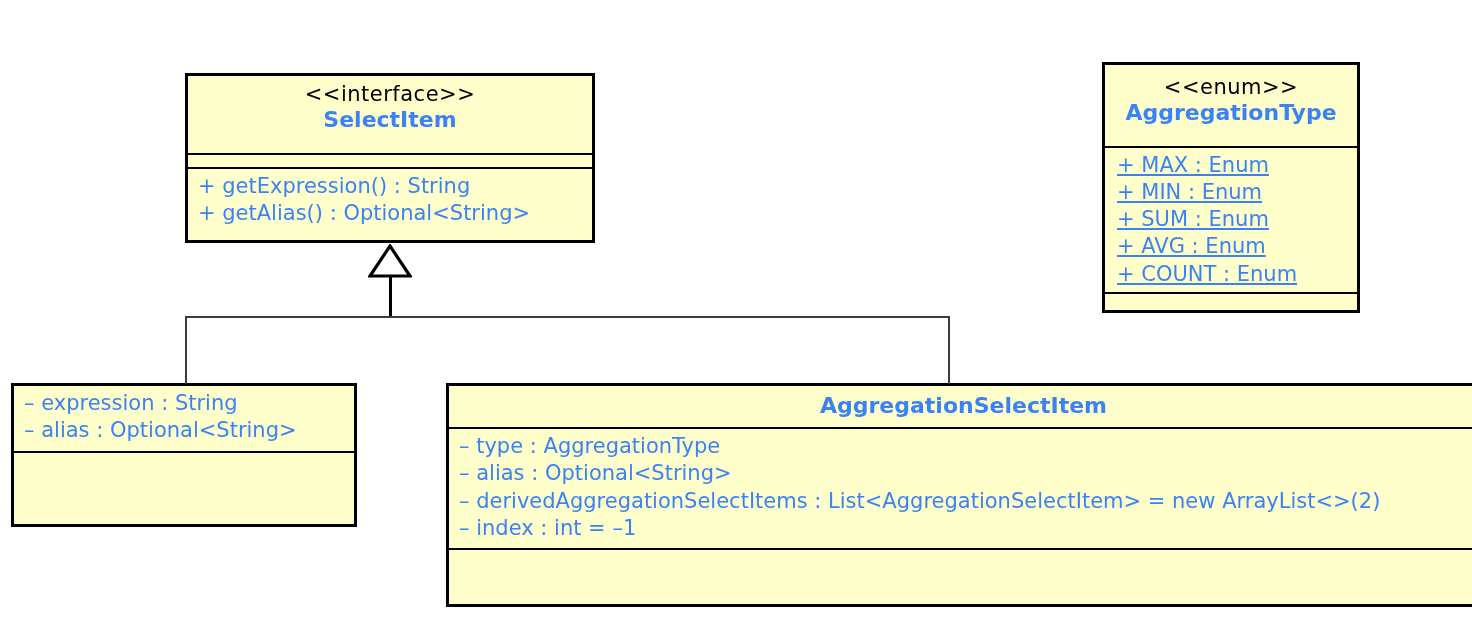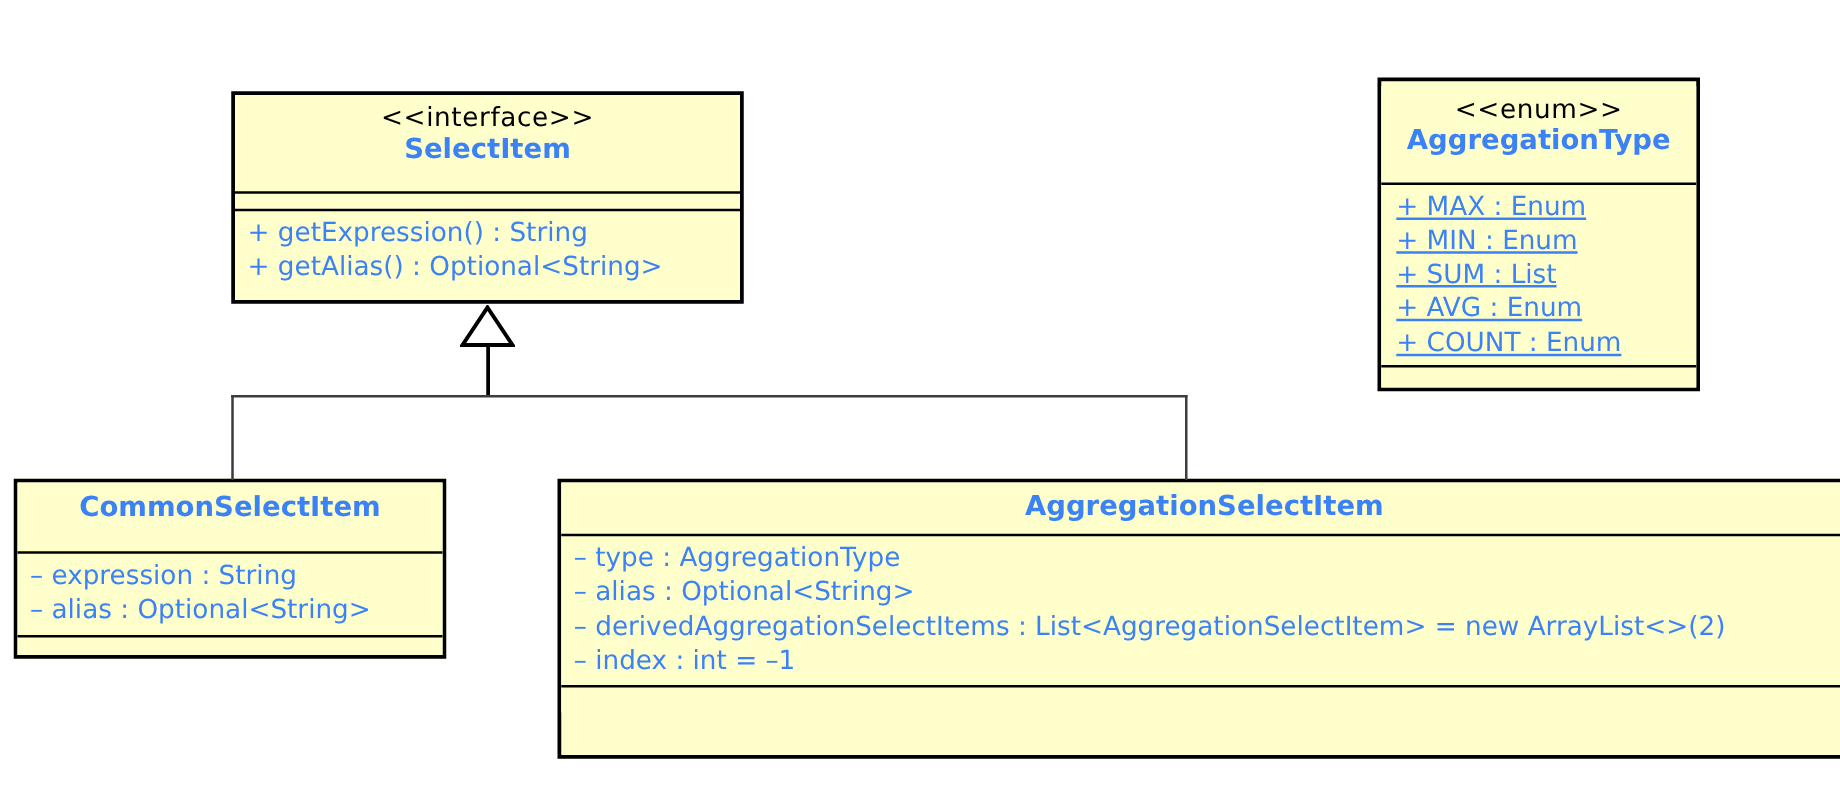--- a/index.html
+++ b/index.html
@@ -134,31 +134,28 @@
   </div>
 
   <div class="uml-box" id="box-enum">
     <div class="compartment hdr">
       <div class="stereotype">&lt;&lt;enum&gt;&gt;</div>
       <div class="classname">AggregationType</div>
     </div>
     <div class="compartment consts">
       <div class="member static">+ MAX : Enum</div>
       <div class="member static">+ MIN : Enum</div>
-      <div class="member static">+ SUM : List</div>
+      <div class="member static">+ SUM : Enum</div>
       <div class="member static">+ AVG : Enum</div>
       <div class="member static">+ COUNT : Enum</div>
     </div>
     <div class="compartment empty"></div>
   </div>
 
   <div class="uml-box" id="box-common">
-    <div class="compartment hdr">
-      <div class="classname solo">CommonSelectItem</div>
-    </div>
     <div class="compartment">
       <div class="member">– expression : String</div>
       <div class="member">– alias : Optional&lt;String&gt;</div>
     </div>
     <div class="compartment empty"></div>
   </div>
 
   <div class="uml-box" id="box-aggregation">
     <div class="compartment hdr">
       <div class="classname solo">AggregationSelectItem</div>

